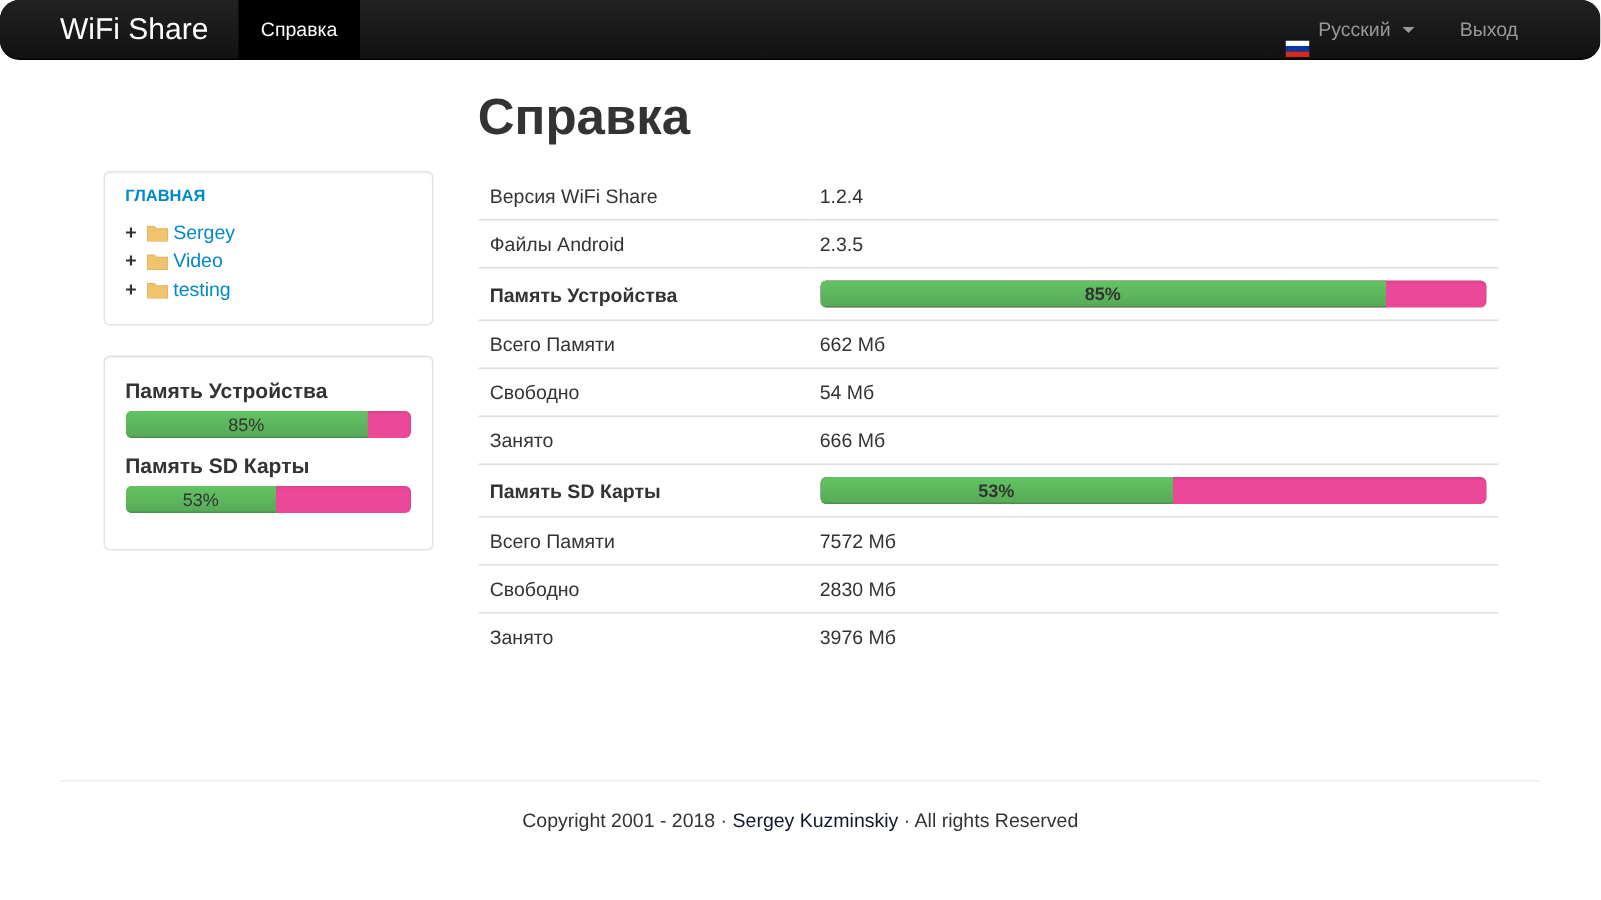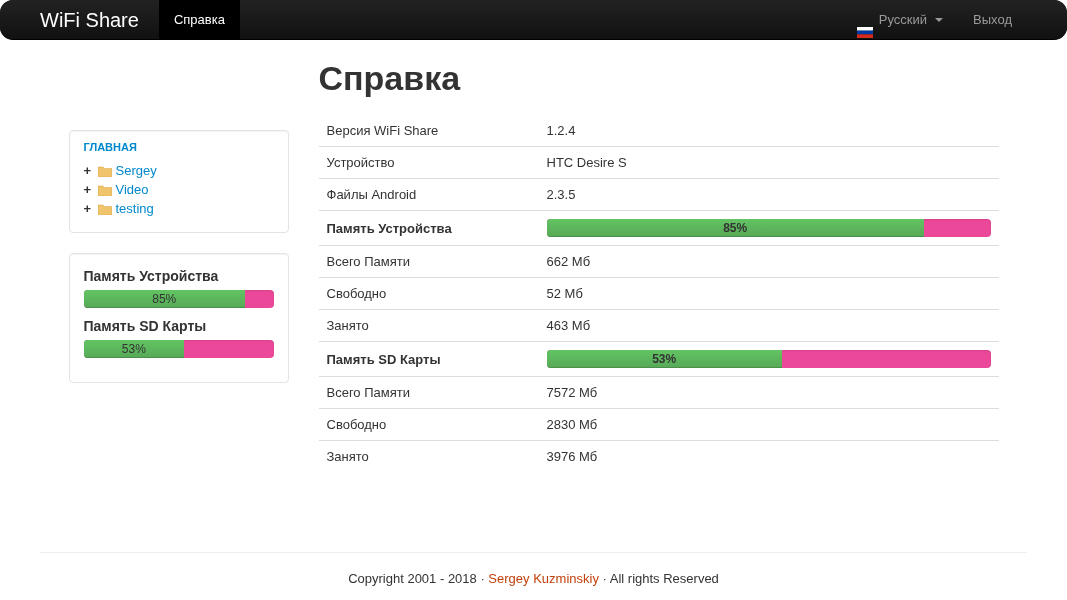--- a/index.html
+++ b/index.html
@@ -29,21 +29,21 @@
 h1 { font-size: 34px; font-weight: bold; margin-bottom: 18px; line-height: 1.1; }
 .table { width: 100%; border-collapse: collapse; }
 .table td { padding: 8px; border-top: 1px solid #ddd; vertical-align: middle; font-size: 13px; }
 .table tr:first-child td { border-top: none; }
 .table td:first-child { width: 220px; }
 .table tr.bold td { font-weight: bold; }
 .table .progress { margin: 0; height: 18px; }
 .table .progress-bar { font-weight: bold; font-size: 12px; }
 hr { border: none; border-top: 1px solid #eee; margin: 60px 40px 18px; }
 .footer { text-align: center; padding: 0 0 30px; font-size: 13px; color: #333; }
-.footer a { color: #c2410c; text-decoration: none; }
+.footer a { color: #0f172a; text-decoration: none; }
 </style>
 </head>
 <body>
 
 <div class="navbar">
   <div class="navbar-inner">
     <span class="brand">WiFi Share</span>
     <ul class="nav" id="nav-left">
         <li class="active">
           <a href="#">Справка</a>
@@ -112,46 +112,42 @@
 
   <div class="main">
     <h1>Справка</h1>
     <table class="table">
       <tbody id="info-rows">
           <tr>
             <td>Версия WiFi Share</td>
             <td>1.2.4</td>
           </tr>
           <tr>
-            <td>Устройство</td>
-            <td>HTC Desire S</td>
-          </tr>
-          <tr>
             <td>Файлы Android</td>
             <td>2.3.5</td>
           </tr>
           <tr class="bold">
             <td>Память Устройства</td>
             <td>
               <div class="progress">
                 <div class="progress-bar" style="width: 85%;">85%</div>
               </div>
             </td>
           </tr>
           <tr>
             <td>Всего Памяти</td>
             <td>662 Мб</td>
           </tr>
           <tr>
             <td>Свободно</td>
-            <td>52 Мб</td>
+            <td>54 Мб</td>
           </tr>
           <tr>
             <td>Занято</td>
-            <td>463 Мб</td>
+            <td>666 Мб</td>
           </tr>
           <tr class="bold">
             <td>Память SD Карты</td>
             <td>
               <div class="progress">
                 <div class="progress-bar" style="width: 53%;">53%</div>
               </div>
             </td>
           </tr>
           <tr>

